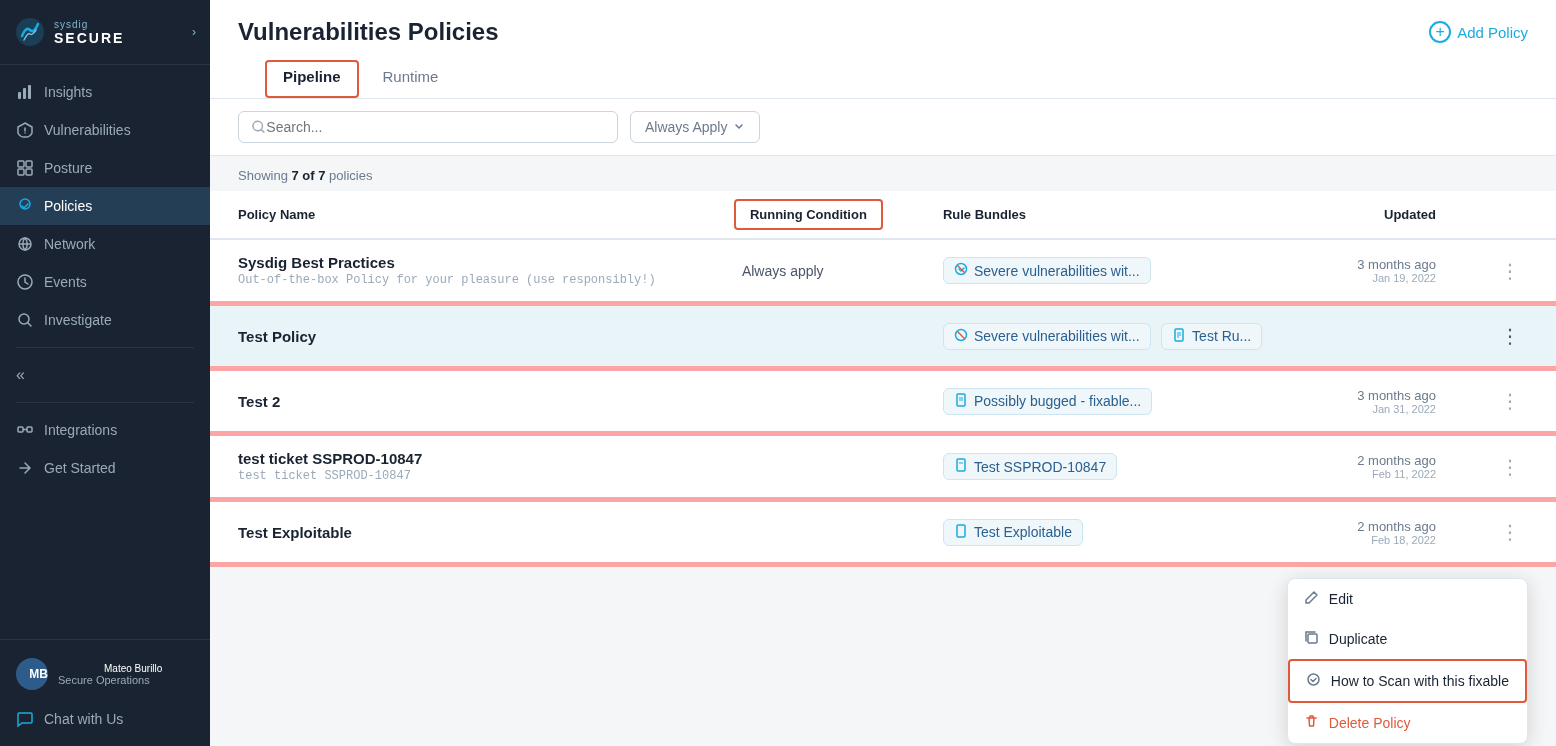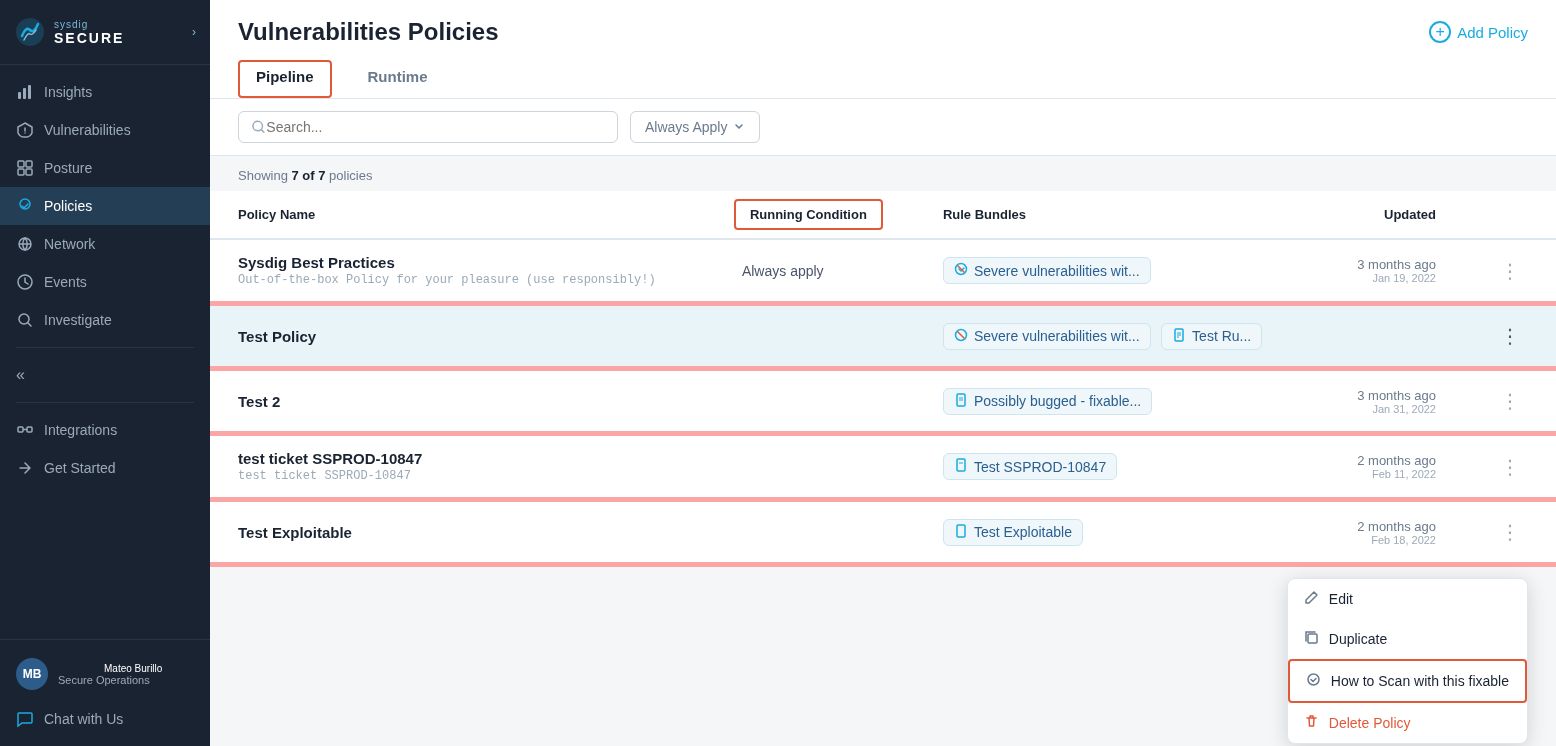--- a/index.html
+++ b/index.html
@@ -97,21 +97,21 @@
       gap: 10px;
       padding: 10px 16px;
     }
     .sidebar-avatar {
       width: 32px;
       height: 32px;
       border-radius: 50%;
       background: #2e5c8a;
       display: flex;
       align-items: center;
-      justify-content: center;
+      justify-content: flex-end;
       color: #fff;
       font-size: 12px;
       font-weight: 700;
       flex-shrink: 0;
     }
     .sidebar-user-info { display: flex; flex-direction: column; }
     .sidebar-user-name { font-size: 10px; color: #fff; margin-left: 46px; }
     .sidebar-user-role { font-size: 11px; color: #9baab8; }
 
     
@@ -154,29 +154,30 @@
       border-radius: 50%;
       border: 2px solid #1aace0;
       display: flex;
       align-items: center;
       justify-content: center;
       font-size: 16px;
       line-height: 1;
     }
     .page-tabs {
       display: flex;
-      gap: 12px;
+      gap: 0;
+      margin-left: 27px;
     }
     .tab {
       padding: 8px 20px 10px;
       font-size: 15px;
       cursor: pointer;
       color: #6b7a8d;
       border-bottom: 3px solid transparent;
-      font-weight: 700;
+      font-weight: 400;
     }
 
     
     .filters-bar {
       background: #fff;
       padding: 12px 28px;
       display: flex;
       align-items: center;
       gap: 12px;
       border-bottom: 1px solid #e0e6ed;

